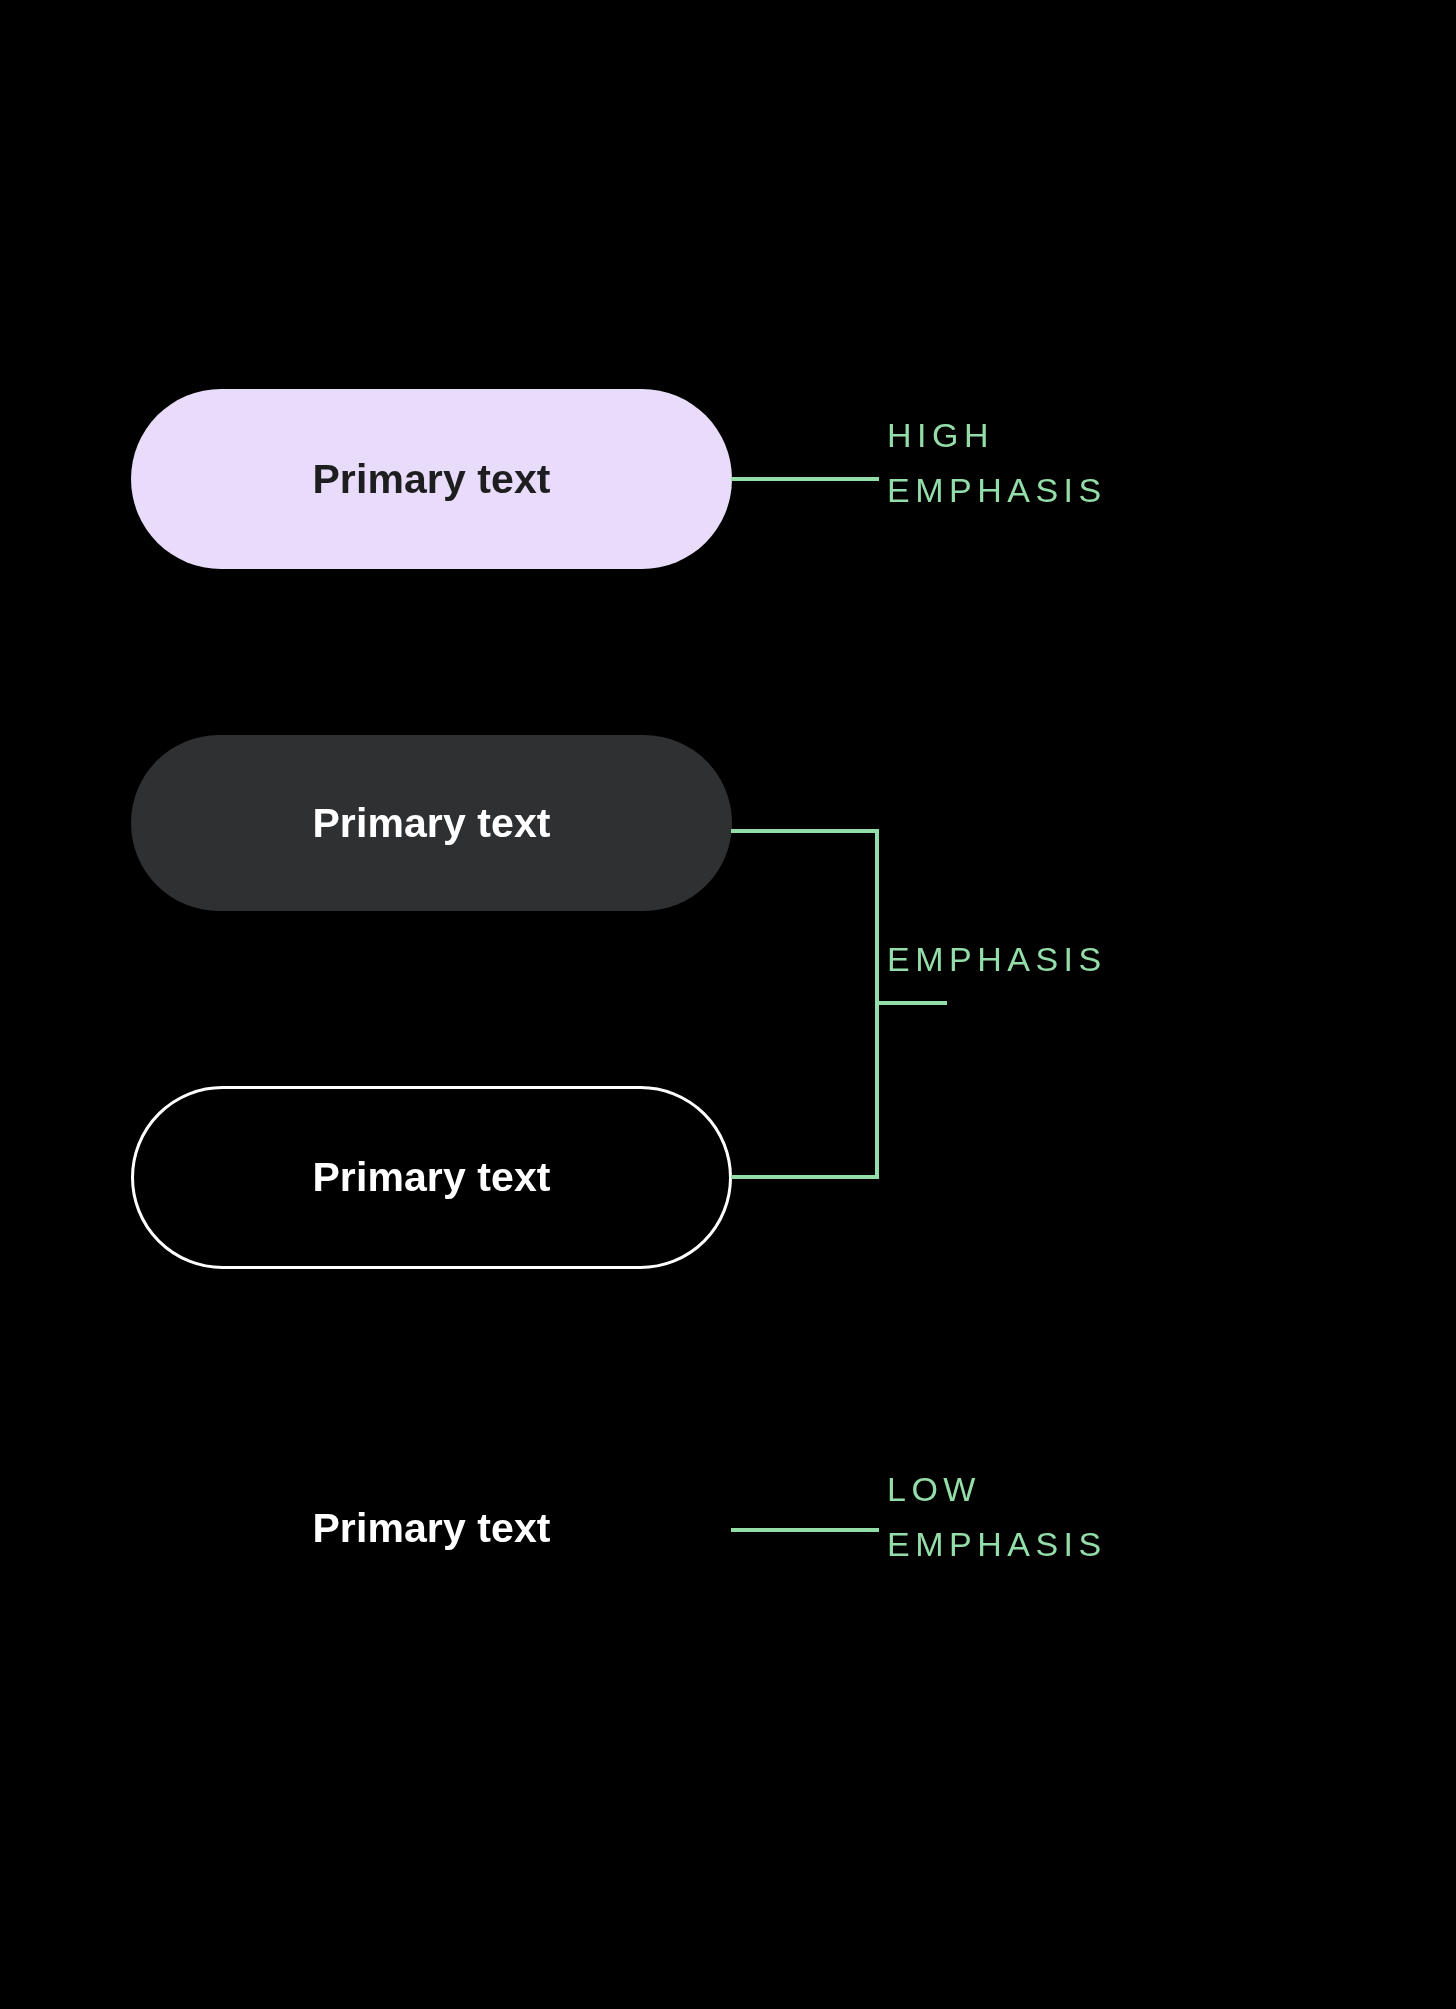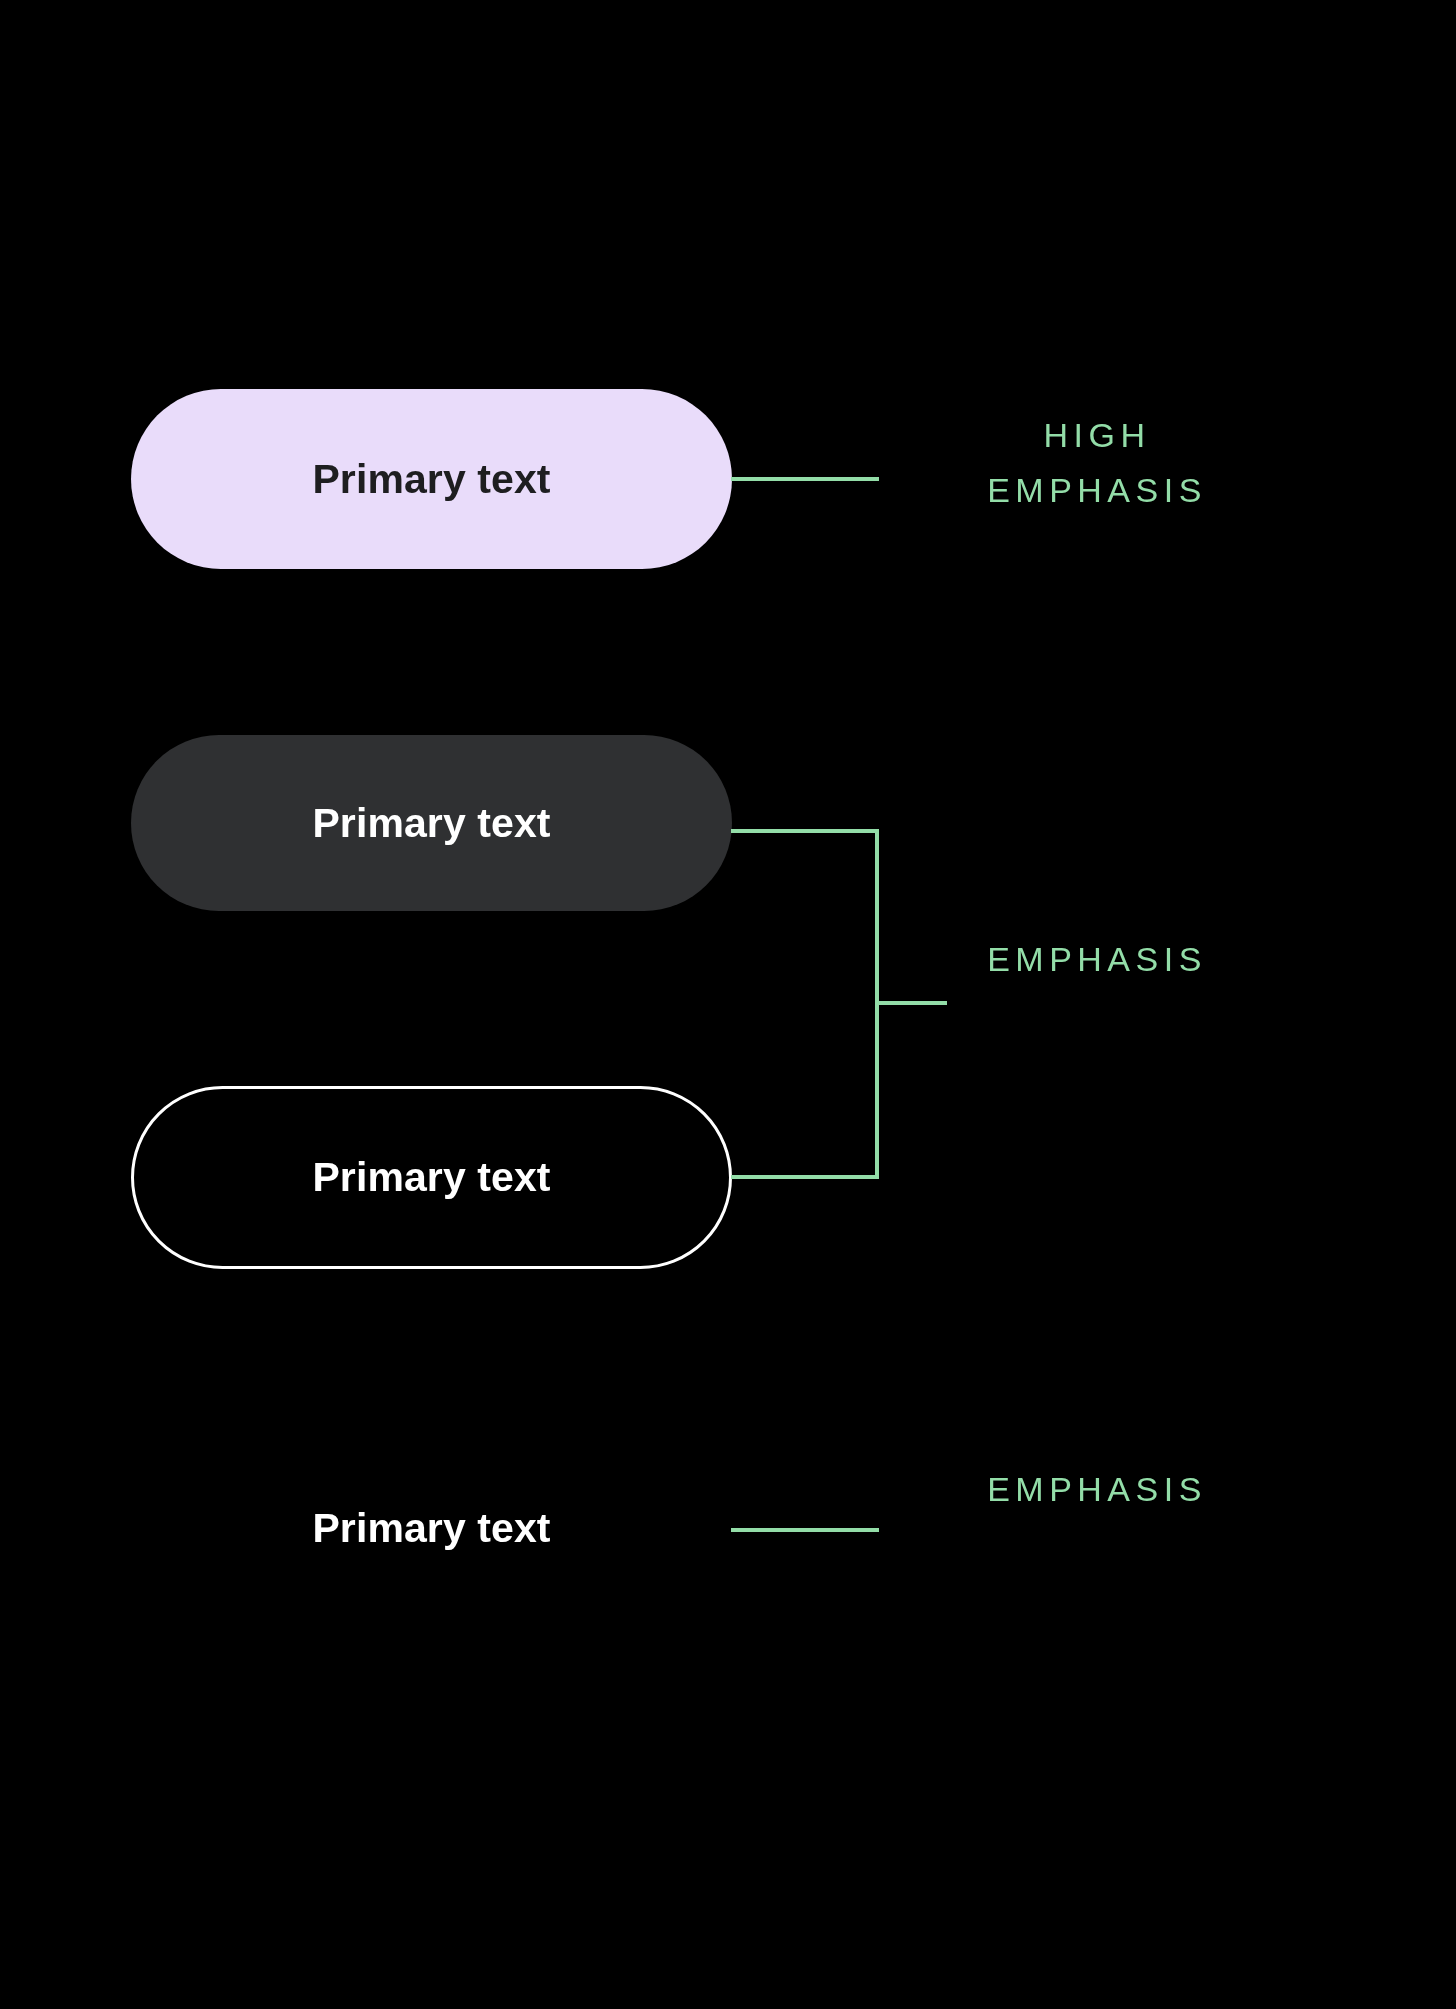--- a/index.html
+++ b/index.html
@@ -102,21 +102,21 @@
   
   .conn-med-top    { left: 731px; top: 829px;  width: 148px; }
   .conn-med-bottom { left: 731px; top: 1175px; width: 148px; }
   .conn-med-vert   { left: 875px; top: 829px;  height: 350px; }
   .conn-med-stub   { left: 875px; top: 1001px; width: 72px; }
 
   
   .emph-label {
     position: absolute;
     width: 420px;
-    text-align: center;
+    text-align: left;
     color: #93DDA8;
     font-size: 34px;
     font-weight: 400;
     letter-spacing: 5.5px;
     line-height: 1.62;
     text-transform: uppercase;
     user-select: none;
   }
   .emph-label .ln { display: block; }
 
@@ -157,16 +157,17 @@
     <span class="ln">EMPHASIS</span>
   </div>
 
   <button class="btn-text">
     <span>Primary text</span>
   </button>
 
   <div class="conn conn-h conn-low"></div>
 
   <div class="emph-label label-low">
+    <span class="ln">LOW</span>
     <span class="ln">EMPHASIS</span>
   </div>
 
 </div>
 
 </body></html>

